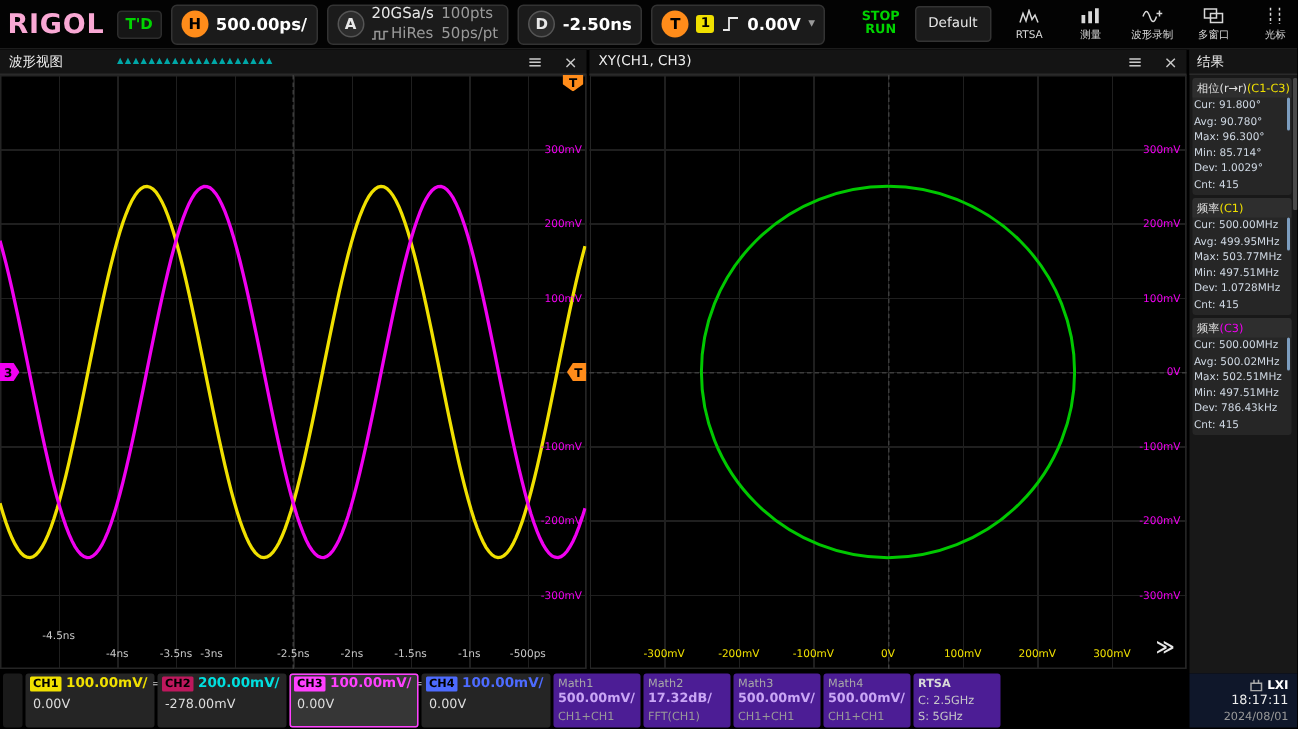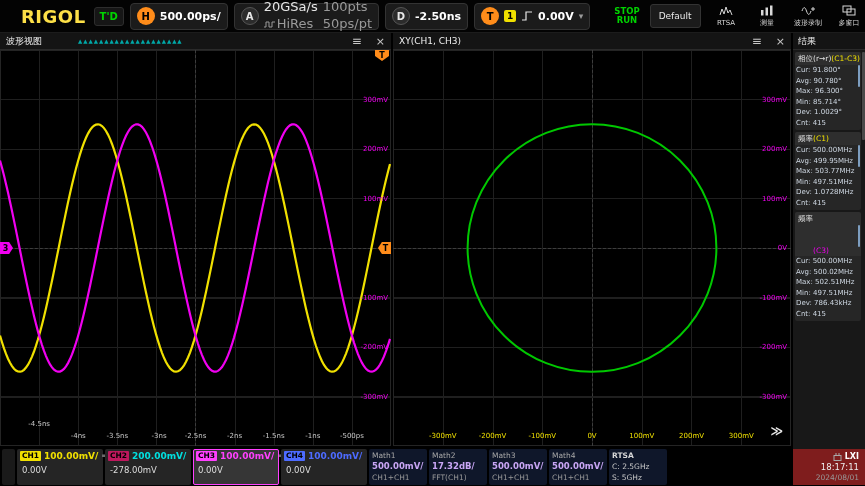--- a/index.html
+++ b/index.html
@@ -3,32 +3,32 @@
 <meta charset="utf-8">
 <style>
   html,body{margin:0;padding:0;background:#000;}
   .container{position:relative;width:865px;height:486px;background:#000;overflow:hidden;
              font-family:"DejaVu Sans",sans-serif;-webkit-font-smoothing:none;}
 
   
   .topbar{position:absolute;top:0;left:0;width:865px;height:33px;background:#030303;
           border-bottom:1px solid #1c1c1c;display:flex;align-items:center;gap:6px;
           padding:0 5px;box-sizing:border-box;}
-  .logo{color:#fde047;font-size:18px;font-weight:800;letter-spacing:.5px;padding-right:2px;margin-left:16px;}
+  .logo{color:#f9a8d4;font-size:18px;font-weight:800;letter-spacing:.5px;padding-right:2px;}
   .td-badge{color:#00d400;font-weight:bold;font-size:10px;background:#161616;
             border:1px solid #2d2d2d;border-radius:3px;padding:3px 5px;}
   .knob-group{display:flex;align-items:center;gap:5px;background:#1b1b1b;border:1px solid #333;
               border-radius:4px;padding:2px 6px;height:27px;box-sizing:border-box;}
   .knob{width:18px;height:18px;border-radius:50%;display:flex;align-items:center;
         justify-content:center;font-size:10px;font-weight:bold;flex:none;}
   .knob.orange{background:#ff8c1a;color:#000;}
   .knob.dark{background:#2c2c2c;color:#e8e8e8;border:1px solid #555;box-sizing:border-box;}
   .kg-value{font-size:11px;font-weight:bold;color:#fff;white-space:nowrap;}
   .kg-col{display:flex;flex-direction:column;justify-content:center;}
-  .kg-s{font-size:13px;line-height:1.3;white-space:nowrap;display:flex;align-items:center;gap:2px;}
+  .kg-s{font-size:10px;line-height:1.3;white-space:nowrap;display:flex;align-items:center;gap:2px;}
   .white{color:#e6e6e6;} .gray{color:#9a9a9a;}
   .src-badge{width:12px;height:12px;background:#f0e000;color:#000;font-size:9px;font-weight:bold;
              border-radius:2px;display:flex;align-items:center;justify-content:center;}
   .slope-icon{stroke:#e8e8e8;fill:none;stroke-width:1.2;}
   .chev{color:#9a9a9a;font-size:9px;}
   .runstop{display:flex;flex-direction:column;align-items:center;justify-content:center;
            line-height:1.1;font-size:8.5px;font-weight:bold;color:#00d400;margin-left:14px;padding:0 4px;}
   .default-btn{font-size:9px;color:#e8e8e8;background:#1b1b1b;border:1px solid #333;
                border-radius:3px;padding:6px 8px;}
   .top-right{margin-left:auto;display:flex;align-items:center;gap:2px;}
@@ -91,30 +91,30 @@
   .mini-box{width:13px;height:36px;background:#1a1a1a;border-radius:2px;flex:none;}
   .ch-box{width:86px;height:36px;background:#252525;border-radius:2px;padding:2px 3px;
           box-sizing:border-box;flex:none;}
   .ch-box.selected{background:#363636;outline:1px solid #ff40ff;outline-offset:-1px;}
   .ch-top{display:flex;align-items:center;gap:3px;}
   .ch-badge{font-size:7.5px;font-weight:bold;color:#000;padding:0 2px;border-radius:1px;
             height:10px;line-height:10px;flex:none;}
   .ch-scale{font-size:9px;font-weight:bold;white-space:nowrap;}
   .ch-icons{font-size:7px;color:#c8c8c8;margin-left:auto;white-space:nowrap;}
   .ch-offset{font-size:8.5px;color:#ddd;margin-top:4px;padding-left:2px;}
-  .math-box{width:58px;height:36px;background:#0f172a;border-radius:2px;padding:1px 3px;
+  .math-box{width:58px;height:36px;background:#4c1d95;border-radius:2px;padding:1px 3px;
             box-sizing:border-box;flex:none;}
   .math-id{color:#a8a8a8;font-size:7.5px;line-height:11px;}
   .math-scale{color:#c9a6f5;font-size:8.5px;font-weight:bold;line-height:11px;white-space:nowrap;}
   .math-op{color:#9a9a9a;font-size:7.5px;line-height:11px;white-space:nowrap;}
   .rtsa-id{color:#d8d8d8;font-size:7.5px;font-weight:bold;line-height:11px;}
   .rtsa-line{color:#c8c8c8;font-size:7.5px;line-height:11px;white-space:nowrap;}
 
   
-  .clock{position:absolute;left:793px;top:449px;width:72px;height:36px;background:#7f1d1d;
+  .clock{position:absolute;left:793px;top:449px;width:72px;height:36px;background:#0f172a;
          display:flex;flex-direction:column;align-items:flex-end;justify-content:center;
          padding-right:6px;box-sizing:border-box;gap:0;}
   .lv-row{display:flex;gap:3px;color:#fff;font-size:8px;font-weight:bold;align-items:center;line-height:10px;}
   .clock-time{color:#eee;font-size:8.5px;line-height:11px;}
   .clock-date{color:#999;font-size:7.5px;line-height:10px;}
 </style>
 </head>
 <body>
 
 <div class="container">
@@ -225,21 +225,21 @@
       <div class="marker marker-left">3</div>
     <span class="axis-label" style="top: 45.5px; right: 3px; color: rgb(240, 0, 240);">300mV</span>
         <span class="axis-label" style="top: 95px; right: 3px; color: rgb(240, 0, 240);">200mV</span>
         <span class="axis-label" style="top: 144.5px; right: 3px; color: rgb(240, 0, 240);">100mV</span>
         <span class="axis-label" style="top: 243.5px; right: 3px; color: rgb(240, 0, 240);">-100mV</span>
         <span class="axis-label" style="top: 293px; right: 3px; color: rgb(240, 0, 240);">-200mV</span>
         <span class="axis-label" style="top: 342.5px; right: 3px; color: rgb(240, 0, 240);">-300mV</span>
         <span class="axis-label" style="top: 370px; left: 39.1px; transform: translateX(-50%); color: rgb(200, 200, 200);">-4.5ns</span>
         <span class="axis-label" style="top: 382px; left: 78.2px; transform: translateX(-50%); color: rgb(200, 200, 200);">-4ns</span>
         <span class="axis-label" style="top: 382px; left: 117.3px; transform: translateX(-50%); color: rgb(200, 200, 200);">-3.5ns</span>
-        <span class="axis-label" style="top: 382px; left: 159px; transform: translateX(-50%); color: rgb(200, 200, 200);">-3ns</span>
+        <span class="axis-label" style="top: 382px; left: 141px; transform: translateX(-50%); color: rgb(200, 200, 200);">-3ns</span>
         <span class="axis-label" style="top: 382px; left: 195.5px; transform: translateX(-50%); color: rgb(200, 200, 200);">-2.5ns</span>
         <span class="axis-label" style="top: 382px; left: 234.6px; transform: translateX(-50%); color: rgb(200, 200, 200);">-2ns</span>
         <span class="axis-label" style="top: 382px; left: 273.7px; transform: translateX(-50%); color: rgb(200, 200, 200);">-1.5ns</span>
         <span class="axis-label" style="top: 382px; left: 312.8px; transform: translateX(-50%); color: rgb(200, 200, 200);">-1ns</span>
         <span class="axis-label" style="top: 382px; left: 351.9px; transform: translateX(-50%); color: rgb(200, 200, 200);">-500ps</span>
       </div>
   </div>
 
   <div class="panel xy-panel">
     <div class="panel-titlebar">
@@ -299,21 +299,21 @@
         <div class="card-row">Max: 503.77MHz</div>
         <div class="card-row">Min: 497.51MHz</div>
         <div class="card-row">Dev: 1.0728MHz</div>
         <div class="card-row">Cnt: 415</div>
         <div class="card-scroll"></div>
       </div>
 
       <div class="card">
         <div class="card-header">
           <span>频率</span>
-            <span style="color: rgb(240, 0, 240); margin-top: 32px;">(C3)</span>
+            <span style="color: rgb(240, 0, 240);">(C3)</span>
         </div>
         <div class="card-row">Cur: 500.00MHz</div>
         <div class="card-row">Avg: 500.02MHz</div>
         <div class="card-row">Max: 502.51MHz</div>
         <div class="card-row">Min: 497.51MHz</div>
         <div class="card-row">Dev: 786.43kHz</div>
         <div class="card-row">Cnt: 415</div>
         <div class="card-scroll"></div>
       </div>
 

